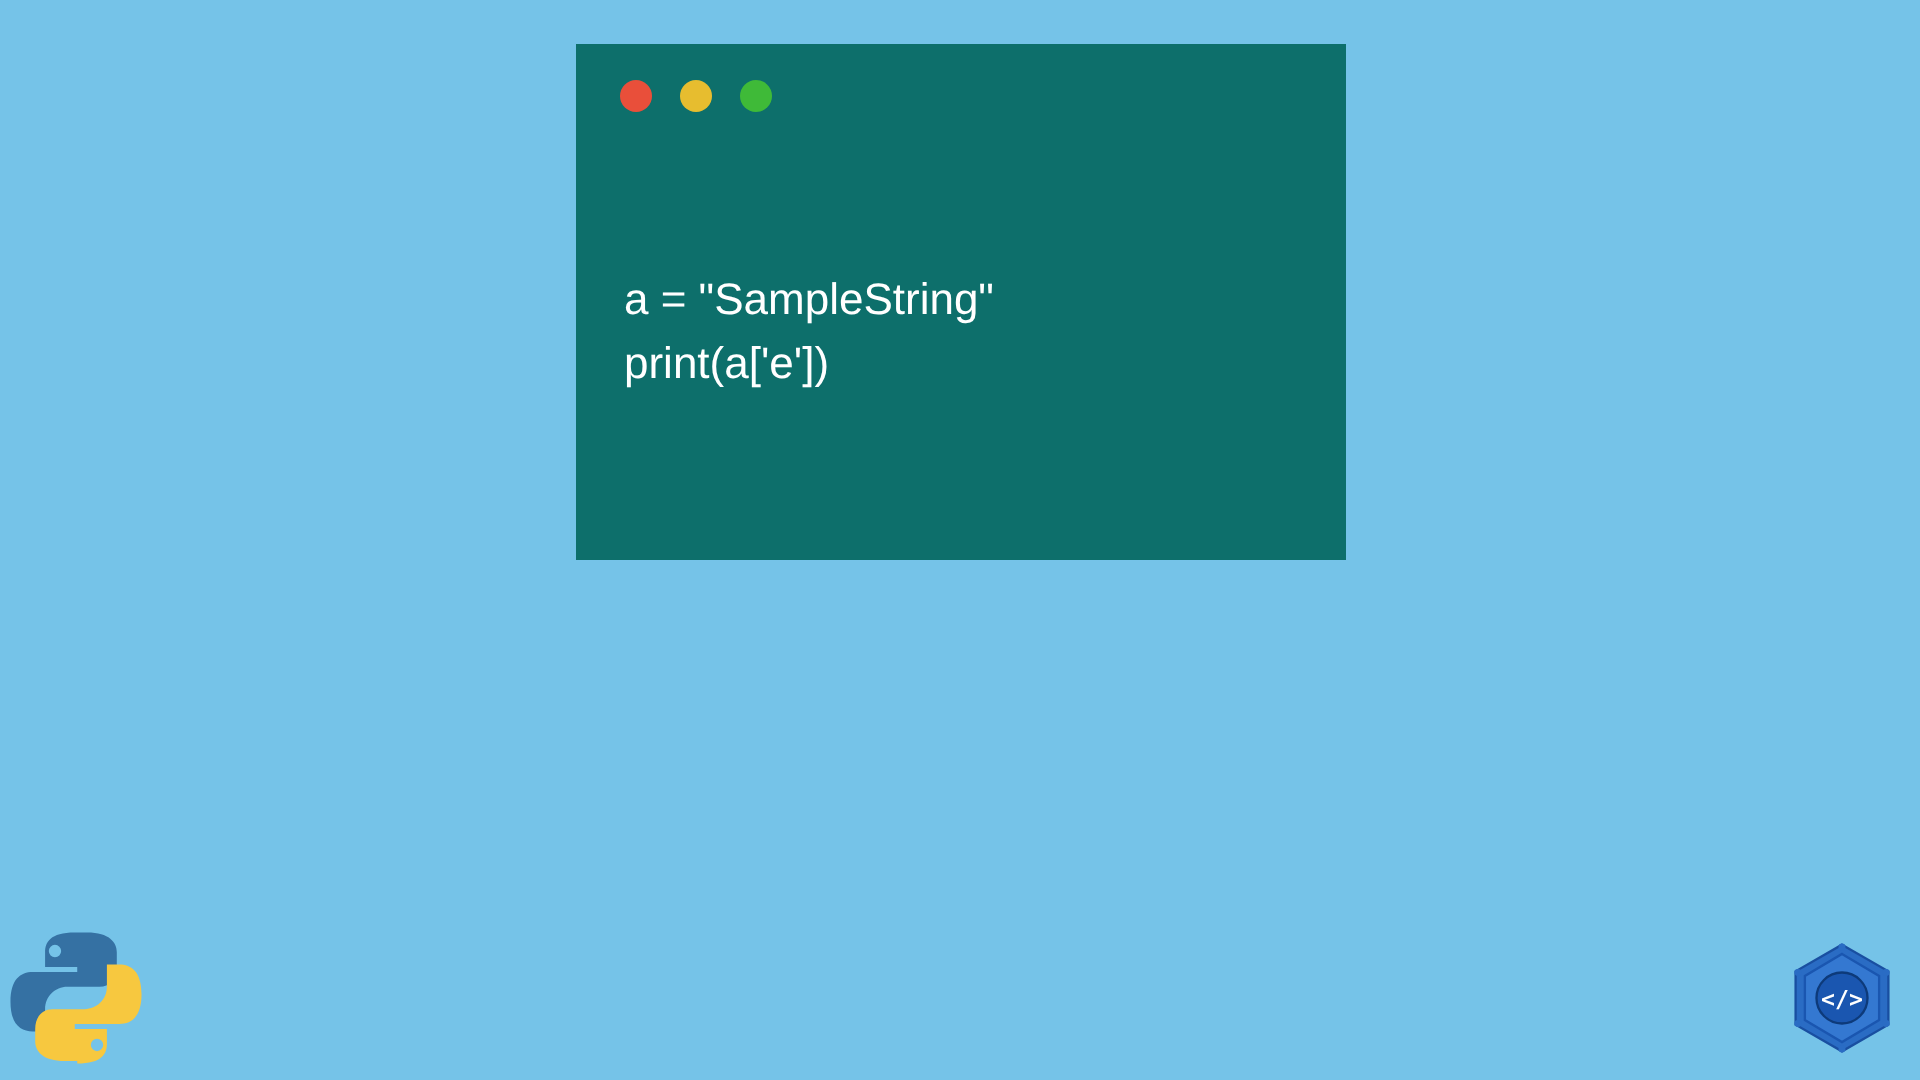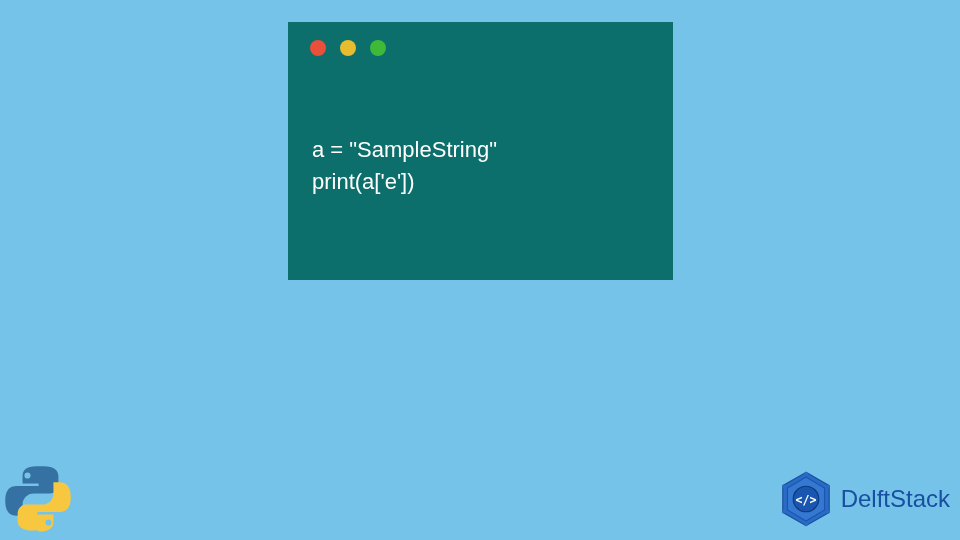--- a/index.html
+++ b/index.html
@@ -98,14 +98,13 @@
     <text x="50" y="58" text-anchor="middle" fill="#ffffff" font-size="20" font-family="monospace" font-weight="bold">&lt;/&gt;</text>
     <g fill="#2a6cc4">
       <circle cx="50" cy="6" r="3"></circle>
         <circle cx="88" cy="28" r="3"></circle>
         <circle cx="88" cy="72" r="3"></circle>
       <circle cx="50" cy="94" r="3"></circle>
         <circle cx="12" cy="72" r="3"></circle>
         <circle cx="12" cy="28" r="3"></circle>
     </g>
   </svg>
-  <span class="brand-text">DelftStack</span>
 </div>
 
 </body></html>

